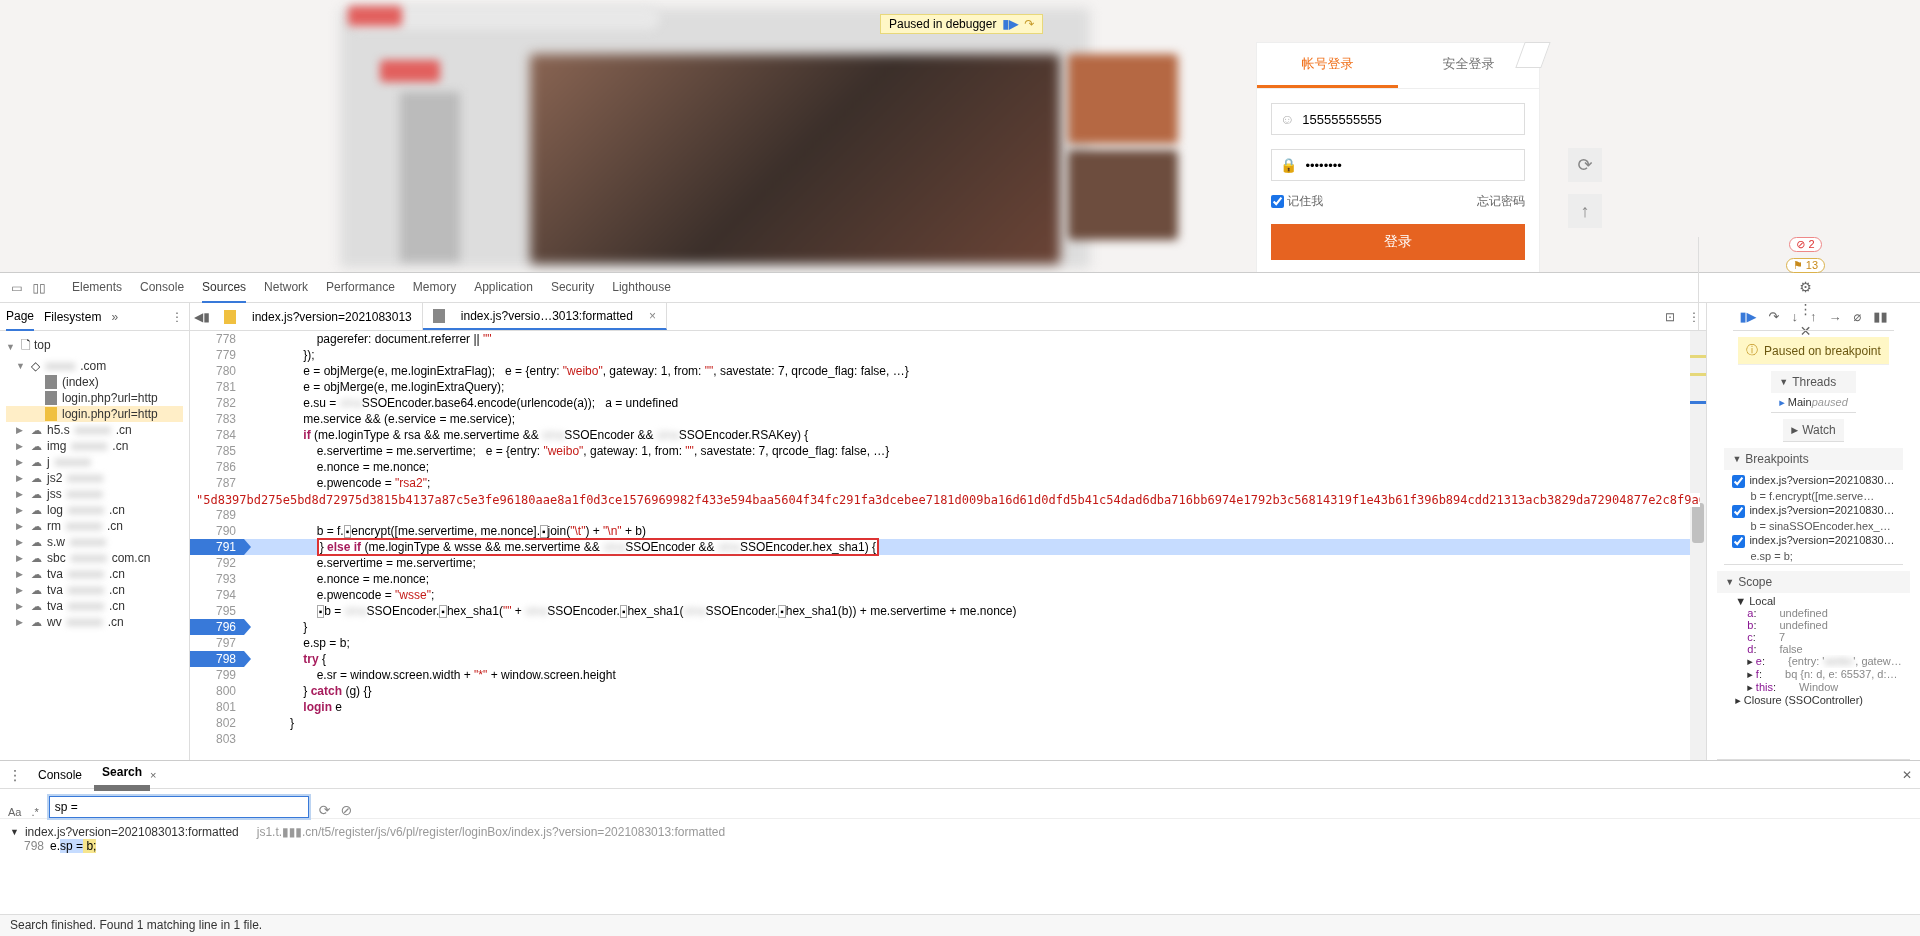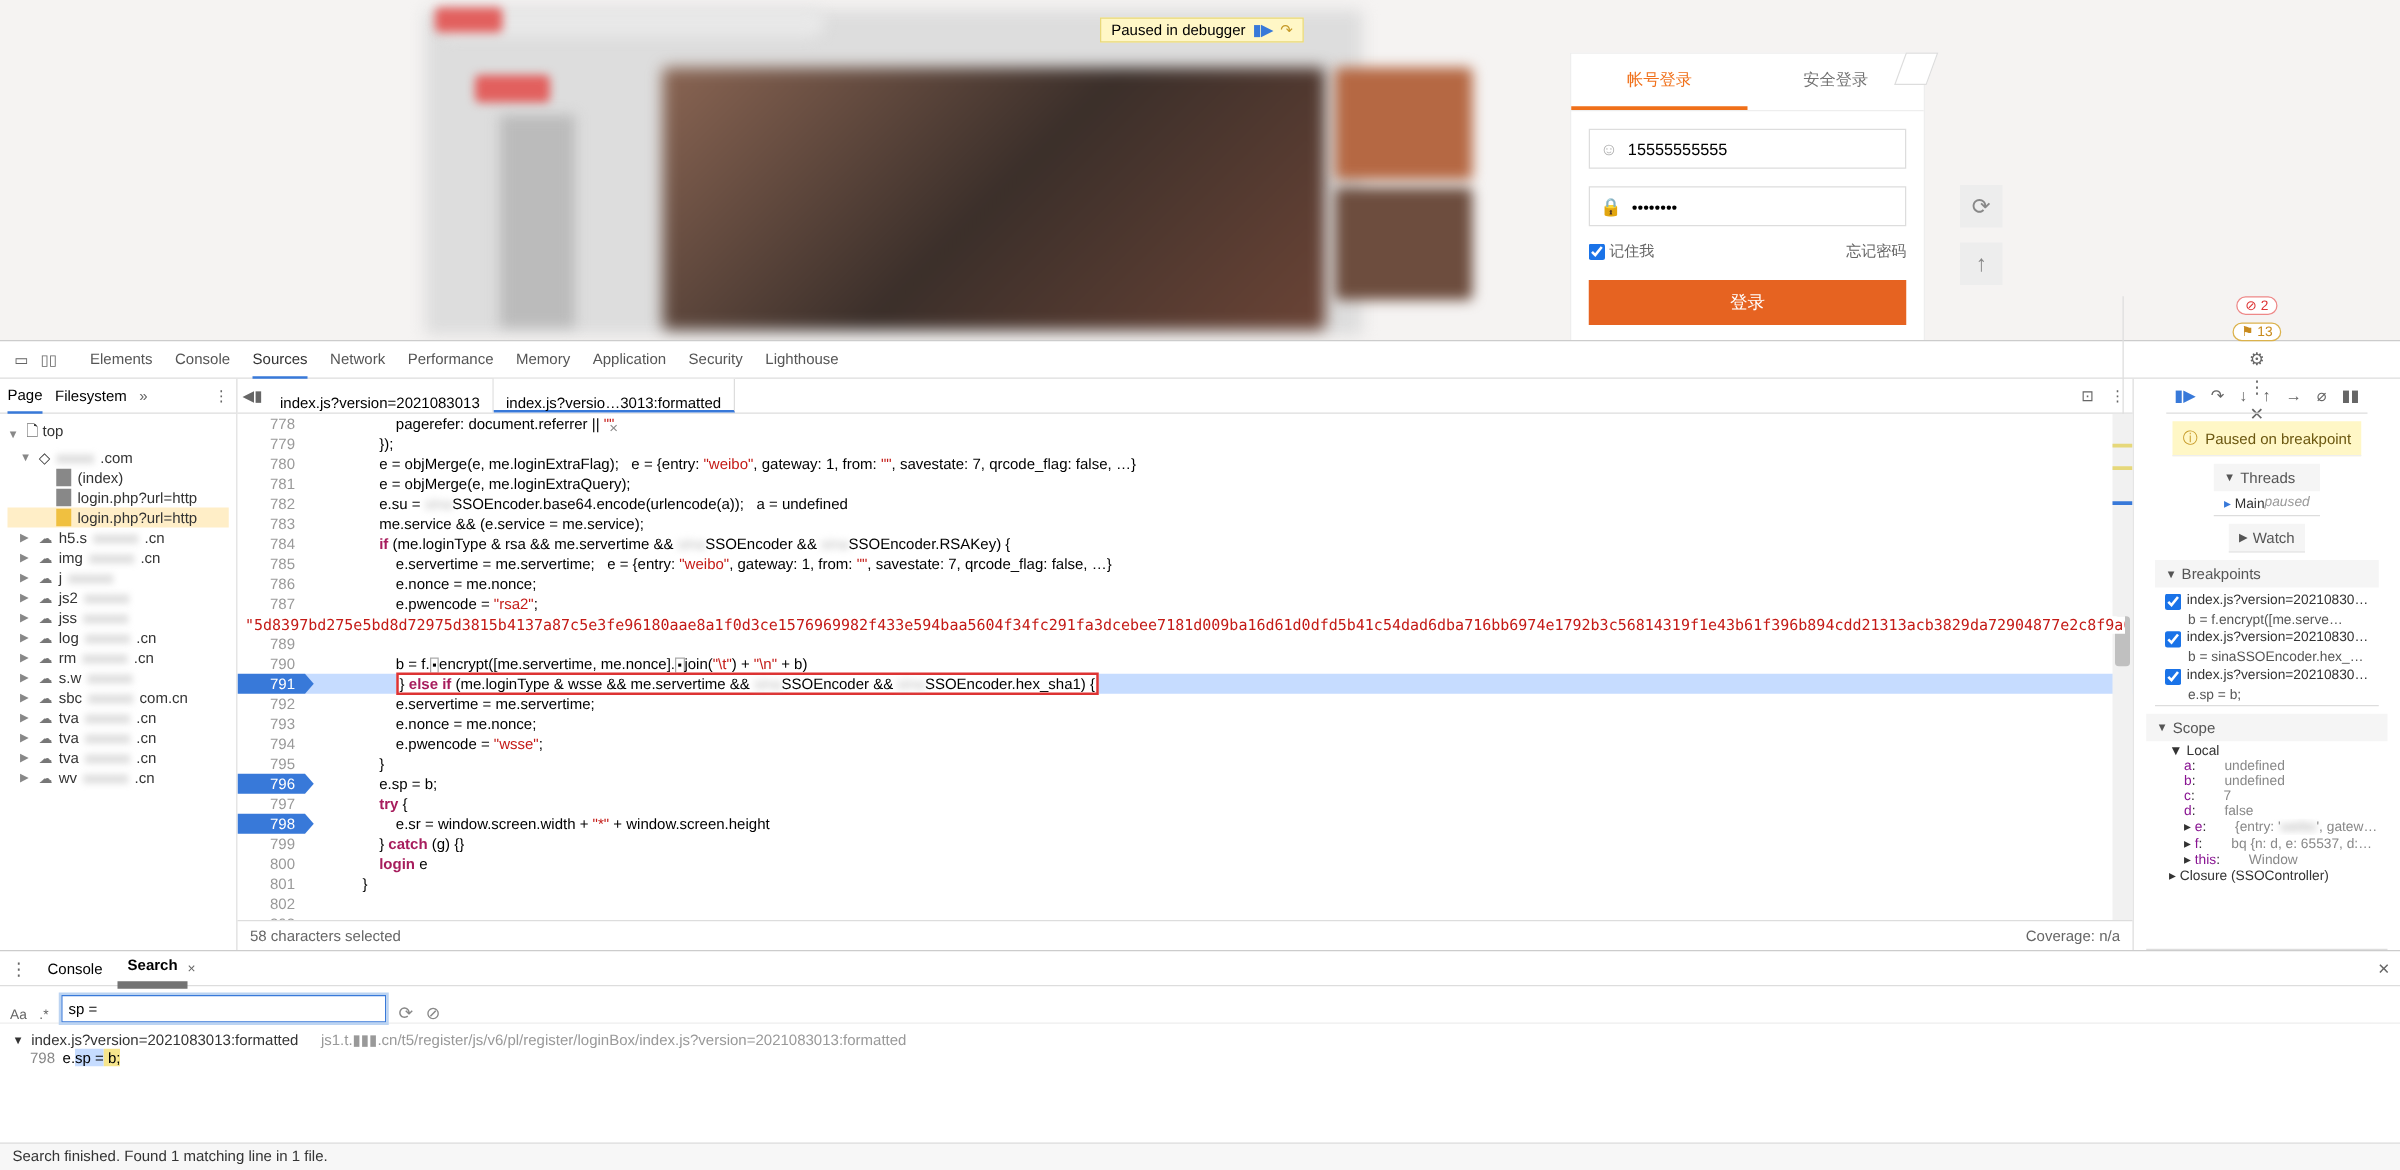--- a/index.html
+++ b/index.html
@@ -61,21 +61,21 @@
 .tree-row .cloud { color: #777; font-size: 11px; }
 .tree-row.sel { background: #ffeec7; }
 .tree-row .fileicon { width: 12px; height: 14px; background: #888; display: inline-block; }
 .tree-row .fileicon.y { background: #f0c040; }
 .tree-row .blur { filter: blur(3px); color: #999; }
 
 
 .dt-mid { flex: 1; display: flex; flex-direction: column; min-width: 0; }
 .file-tabs { height: 28px; border-bottom: 1px solid #ddd; display: flex; align-items: stretch; font-size: 12px; }
 .fbtn { width: 24px; display: flex; align-items: center; justify-content: center; color: #666; cursor: pointer; }
-.ftab { padding: 6px 10px; border-right: 1px solid #ddd; display: flex; align-items: center; gap: 6px; cursor: pointer; flex-direction: column; }
+.ftab { padding: 6px 10px; border-right: 1px solid #ddd; display: flex; align-items: center; gap: 16px; cursor: pointer; }
 .ftab.active { background: #fff; border-bottom: 2px solid #3879d9; }
 .ftab .y { width: 12px; height: 14px; background: #f0c040; display: inline-block; }
 .ftab .g { width: 12px; height: 14px; background: #888; display: inline-block; }
 .ft-close { color: #888; font-size: 12px; }
 
 .code-area { flex: 1; display: flex; font-family: Consolas, Menlo, monospace; font-size: 12px; overflow: hidden; position: relative; }
 .gutter { width: 54px; text-align: right; color: #999; background: #fff; padding-right: 8px; }
 .gutter .ln { height: 16px; line-height: 16px; }
 .gutter .bp { background: #3879d9; color: #fff; padding-right: 8px; margin-right: -8px; position: relative; }
 .gutter .bp::after { content: ''; position: absolute; right: -7px; top: 0; border-top: 8px solid transparent; border-bottom: 8px solid transparent; border-left: 7px solid #3879d9; }
@@ -297,42 +297,39 @@
             <div class="cl">                    e.servertime = me.servertime;   e = {entry: <span class="str">"weibo"</span>, gateway: 1, from: <span class="str">""</span>, savestate: 7, qrcode_flag: false, …}</div>
             <div class="cl">                    e.nonce = me.nonce;</div>
             <div class="cl">                    e.pwencode = <span class="str">"rsa2"</span>;</div>
             <div class="cl">OVERLAY_LONG_STRING</div>
             <div class="cl"></div>
             <div class="cl">                    b = f.<span class="tok">▪</span>encrypt([me.servertime, me.nonce].<span class="tok">▪</span>join(<span class="str">"\t"</span>) + <span class="str">"\n"</span> + b)</div>
             <div class="cl sel">                    <span class="highlight-box">} <span class="kw">else if</span> (me.loginType &amp; wsse &amp;&amp; me.servertime &amp;&amp; <span class="blur">sina</span>SSOEncoder &amp;&amp; <span class="blur">sina</span>SSOEncoder.hex_sha1) {</span></div>
             <div class="cl">                    e.servertime = me.servertime;</div>
             <div class="cl">                    e.nonce = me.nonce;</div>
             <div class="cl">                    e.pwencode = <span class="str">"wsse"</span>;</div>
+            <div class="cl">                    <span class="tok">▪</span>b = <span class="blur">sina</span>SSOEncoder.<span class="tok">▪</span>hex_sha1(<span class="str">""</span> + <span class="blur">sina</span>SSOEncoder.<span class="tok">▪</span>hex_sha1(<span class="blur">sina</span>SSOEncoder.<span class="tok">▪</span>hex_sha1(b)) + me.servertime + me.nonce)</div>
             <div class="cl">                }</div>
             <div class="cl">                e.sp = b;</div>
             <div class="cl">                <span class="kw">try</span> {</div>
             <div class="cl">                    e.sr = window.screen.width + <span class="str">"*"</span> + window.screen.height</div>
             <div class="cl">                } <span class="kw">catch</span> (g) {}</div>
             <div class="cl">                <span class="kw">login</span> e</div>
             <div class="cl">            }</div>
             <div class="cl">            </div>
           </div>
         <div class="long-string">"5d8397bd275e5bd8d72975d3815b4137a87c5e3fe96180aae8a1f0d3ce1576969982f433e594baa5604f34fc291fa3dcebee7181d009ba16d61d0dfd5b41c54dad6dba716bb6974e1792b3c56814319f1e43b61f396b894cdd21313acb3829da72904877e2c8f9a0577f36f1ecbd6b242f1f8522db35d867309da5f91a785abe"</div>
         <div class="mini-scroll">
           <div class="thumb" style="top:40%;height:40px"></div>
           <div class="m" style="top:24px;background:#e6d87a"></div>
           <div class="m" style="top:42px;background:#e6d87a"></div>
           <div class="m" style="top:70px;background:#3879d9"></div>
         </div>
       </div>
 
-      <div class="code-status">
-        <span>58 characters selected</span>
-        <span>Coverage: n/a</span>
-      </div>
     </div>
 
     <div class="dt-right">
       <div class="dbg-toolbar">
         <span class="btn">▮▶</span>
         <span class="btn g">↷</span>
         <span class="btn g">↓</span>
         <span class="btn g">↑</span>
         <span class="btn g">→</span>
         <span class="btn g">⌀</span>

